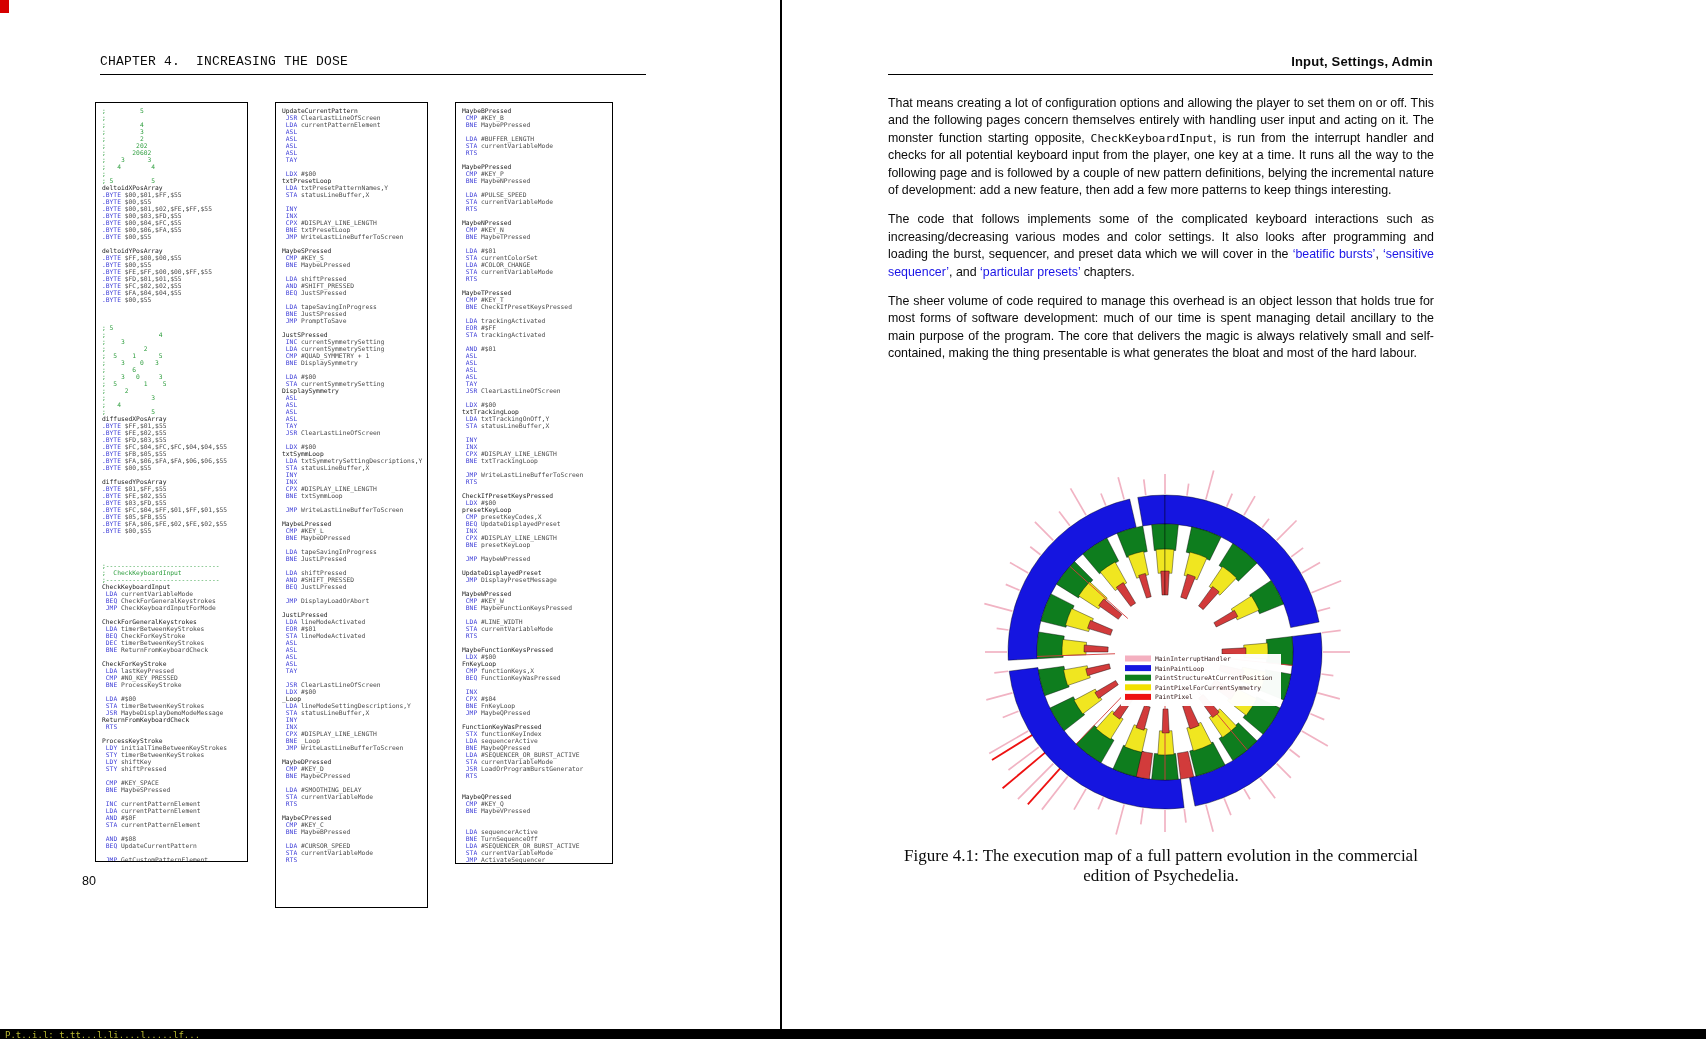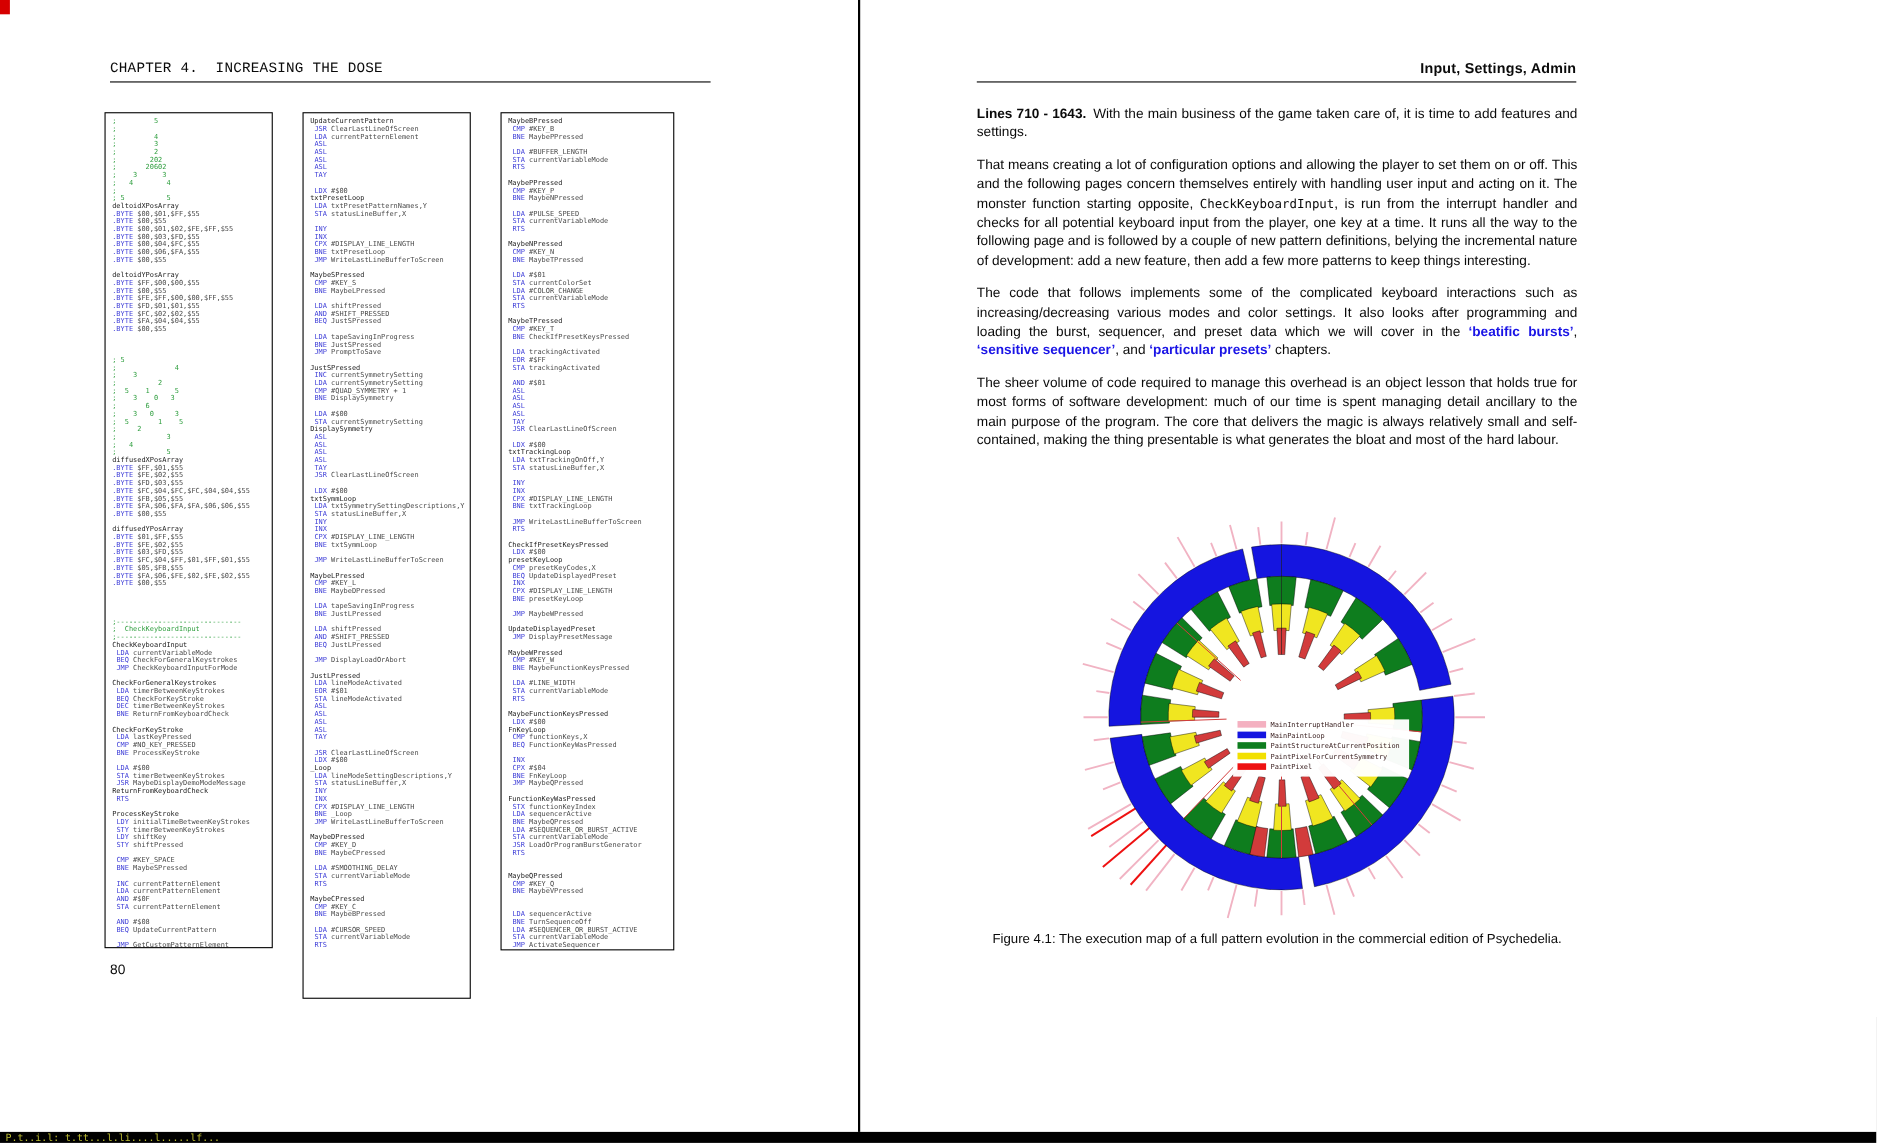--- a/index.html
+++ b/index.html
@@ -27,26 +27,26 @@
   .cl .op{color:#4040d8;}
   .cl .cm{color:#2e9e3e;}
   .cl .lb{color:#1a1a1a;}
   .cl .arg{color:#4a4a4a;}
   
   #bodytext{position:absolute;left:888px;top:95px;width:546px;font-size:12.4px;
             line-height:17.4px;text-align:justify;}
   #bodytext p{margin:0 0 12px 0;}
   .seg-bold{font-weight:bold;}
   .seg-mono{font-family:"DejaVu Sans Mono",monospace;font-size:11.3px;}
-  .seg-link{color:#1a14e6;font-weight:bold;}
+  .seg-link{color:#1a14e6;}
   
   #figwrap{position:absolute;left:955px;top:455px;width:420px;height:400px;}
-  #figcap{position:absolute;left:888px;top:846px;width:546px;text-align:center;font-size:12px;}
+  #figcap{position:absolute;left:888px;top:846px;width:546px;text-align:center;font-size:17px;font-family:Liberation Serif, serif;}
   .pagenum{position:absolute;top:874px;font-size:12.5px;}
-  #pn80{left:100px;}
+  #pn80{left:82px;}
   #pn81{left:888px;width:545px;text-align:right;}
 </style>
 </head>
 <body>
 
 <div id="root">
 
   <div id="corner-mark"></div>
   <div id="page-divider"></div>
 
@@ -383,21 +383,20 @@
       <div class="cl"> <span class="op">STA</span><span class="arg"> currentVariableMode</span></div>
       <div class="cl"> <span class="op">JMP</span><span class="arg"> ActivateSequencer</span></div>
     </div>
 
   <div class="pagenum" id="pn80">80</div>
 
   <div class="pghead" id="rhead">Input, Settings, Admin</div>
   <div class="hrule" id="rrule"></div>
 
   <div id="bodytext">
-      <p><span class="seg-bold">Lines 710 - 1643. </span><span>With the main business of the game taken care of, it is time to add features and settings.</span></p>
       <p><span>That means creating a lot of configuration options and allowing the player to set them on or off. This and the following pages concern themselves entirely with handling user input and acting on it. The monster function starting opposite, </span><span class="seg-mono">CheckKeyboardInput</span><span>, is run from the interrupt handler and checks for all potential keyboard input from the player, one key at a time. It runs all the way to the following page and is followed by a couple of new pattern definitions, belying the incremental nature of development: add a new feature, then add a few more patterns to keep things interesting.</span></p>
       <p><span>The code that follows implements some of the complicated keyboard interactions such as increasing/decreasing various modes and color settings. It also looks after programming and loading the burst, sequencer, and preset data which we will cover in the </span><span class="seg-link">‘beatific bursts’</span><span>, </span><span class="seg-link">‘sensitive sequencer’</span><span>, and </span><span class="seg-link">‘particular presets’</span><span> chapters.</span></p>
       <p><span>The sheer volume of code required to manage this overhead is an object lesson that holds true for most forms of software development: much of our time is spent managing detail ancillary to the main purpose of the program. The core that delivers the magic is always relatively small and self-contained, making the thing presentable is what generates the bloat and most of the hard labour.</span></p>
     </div>
 
   <div id="figwrap">
     <svg id="figsvg" width="420" height="400" viewBox="0 0 420 400">
         <line x1="210" y1="39" x2="210" y2="19" stroke="#f1b3c3" stroke-width="1.7"></line>
         <line x1="231.98934995169037" y1="40.53764513883189" x2="233.65942716321118" y2="28.654428313933067" stroke="#f1b3c3" stroke-width="1.7"></line>
         <line x1="250.89340912619826" y1="44.383719446327206" x2="258.6579804792739" y2="15.40594465765517" stroke="#f1b3c3" stroke-width="1.7"></line>

